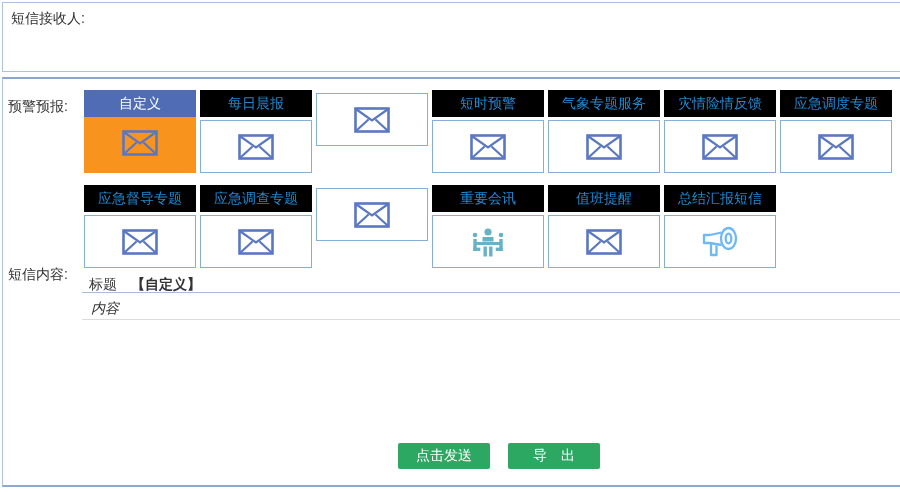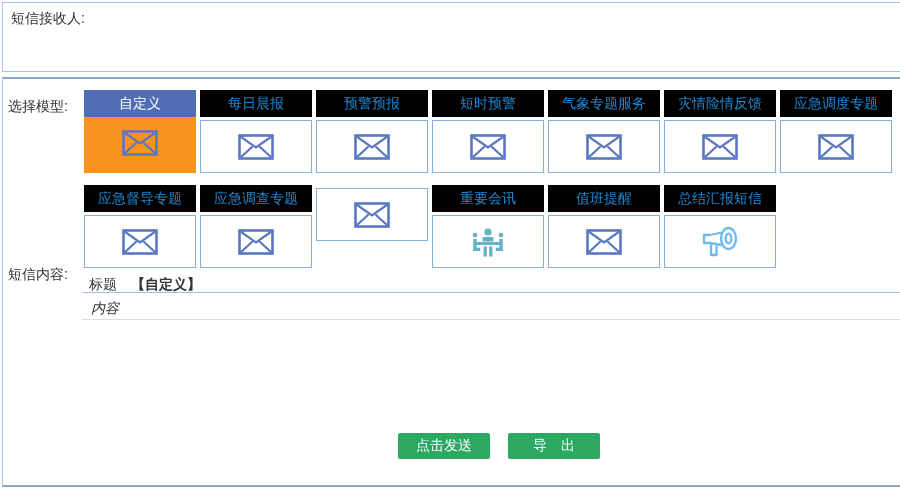--- a/index.html
+++ b/index.html
@@ -51,41 +51,41 @@
   .title-row .t-value { display:inline-block; margin-top:8px;font-weight:bold; }
   .content-row {
     position:absolute; left:79px; top:217px; right:2px; height:24px;
     border-bottom:1px solid #dcdcdc; font-size:14px;
   }
   .content-row .c-label { display:inline-block; margin:4px 0 0 9px;font-style:italic; }
   .content-body { position:absolute; left:79px; top:242px; right:0; height:128px; }
 
   
   .btn {
-    position:absolute; top:354px; width:92px; height:26px;
+    position:absolute; top:364px; width:92px; height:26px;
     background:#2ca863; color:#fff; font-size:14px;
     border:none; border-radius:2px; cursor:pointer;
     font-family:"Liberation Sans","DejaVu Sans",sans-serif;
     white-space:pre;
   }
   .btn-send { left:395px; }
   .btn-export { left:505px; }
 </style>
 </head>
 <body>
 
 <div class="page">
 
   <div class="panel-top">
     <span class="lbl">短信接收人:</span>
     <div class="recipients-area"></div>
   </div>
 
   <div class="panel-bottom">
-    <span class="model-label">选择模型:</span>
+    <span class="model-label">预警预报:</span>
 
     <div class="grid">
         <div class="tile selected">
           <div class="tile-header">自定义</div>
           <div class="tile-body">
             <svg width="36" height="26" viewBox="0 0 36 26">
               <rect x="1.5" y="1.5" width="33" height="23" fill="none" stroke="#5a77c2" stroke-width="2.6"></rect>
               <path d="M2.5 2.5 L18 13.5 L33.5 2.5 M2.5 23.5 L14.5 12.5 M33.5 23.5 L21.5 12.5" fill="none" stroke="#5a77c2" stroke-width="2.2"></path>
             </svg>
           </div>
@@ -93,21 +93,20 @@
         <div class="tile">
           <div class="tile-header">每日晨报</div>
           <div class="tile-body">
             <svg width="36" height="26" viewBox="0 0 36 26">
               <rect x="1.5" y="1.5" width="33" height="23" fill="none" stroke="#5a77c2" stroke-width="2.6"></rect>
               <path d="M2.5 2.5 L18 13.5 L33.5 2.5 M2.5 23.5 L14.5 12.5 M33.5 23.5 L21.5 12.5" fill="none" stroke="#5a77c2" stroke-width="2.2"></path>
             </svg>
           </div>
         </div>
         <div class="tile">
-          <div class="tile-header">预警预报</div>
           <div class="tile-body">
             <svg width="36" height="26" viewBox="0 0 36 26">
               <rect x="1.5" y="1.5" width="33" height="23" fill="none" stroke="#5a77c2" stroke-width="2.6"></rect>
               <path d="M2.5 2.5 L18 13.5 L33.5 2.5 M2.5 23.5 L14.5 12.5 M33.5 23.5 L21.5 12.5" fill="none" stroke="#5a77c2" stroke-width="2.2"></path>
             </svg>
           </div>
         </div>
         <div class="tile">
           <div class="tile-header">短时预警</div>
           <div class="tile-body">

